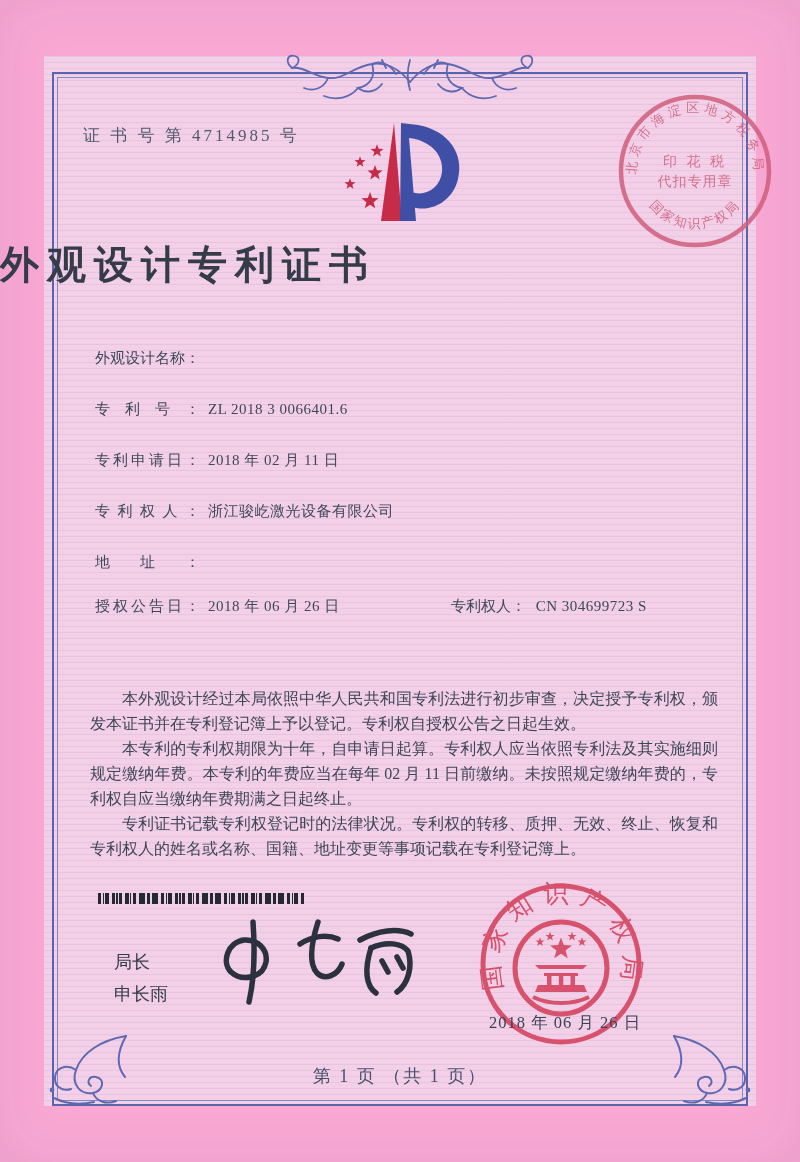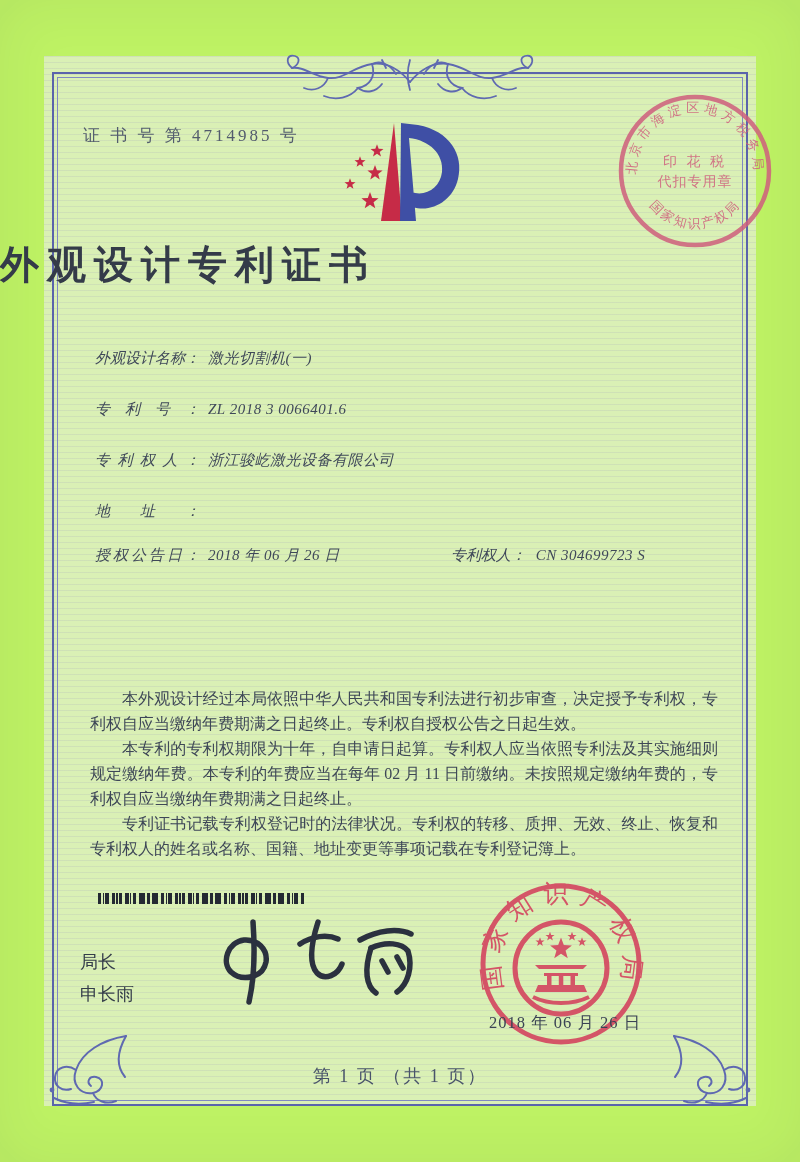--- a/index.html
+++ b/index.html
@@ -1,18 +1,18 @@
 <!DOCTYPE html>
 <html><head>
 <meta charset="utf-8">
 <style>
   html,body{margin:0;padding:0;background:#e8e8ea;}
   .page{
     position:relative;width:800px;height:1162px;margin:0 auto;
-    background:#bef264;overflow:hidden;
+    background:#f9a8d4;overflow:hidden;
     font-family:"Liberation Serif","DejaVu Serif",serif;
     color:#454e5f;
     box-shadow:inset 0 0 60px rgba(40,40,70,0.07);
   }
   .waves{
     position:absolute;left:44px;top:56px;width:712px;height:1050px;
     background-color:rgba(240,238,247,0.55);
     background-image:
       repeating-linear-gradient(180deg, rgba(150,146,190,0.16) 0px, rgba(150,146,190,0.16) 1px, transparent 1px, transparent 6px);
     z-index:0;
@@ -20,35 +20,35 @@
   .frame{position:absolute;left:52px;top:72px;width:692px;height:1030px;border:2px solid #5a64ab;z-index:1;}
   .frame-inner{position:absolute;inset:3px;border:1px solid #8automatic89c2;border:1px solid #8089c2;}
   .ornament-top{position:absolute;left:285px;top:46px;width:250px;height:62px;z-index:2;}
   .corner{position:absolute;width:84px;height:76px;z-index:2;}
   .corner.left{left:46px;top:1032px;}
   .corner.right{left:670px;top:1032px;}
   .cert-no{position:absolute;left:83px;top:124px;font-size:17px;letter-spacing:3px;color:#525b6d;z-index:3;}
   .logo{position:absolute;left:323px;top:110px;width:142px;height:126px;z-index:3;}
   .title{position:absolute;left:0;top:238px;width:100%;font-size:39px;font-weight:600;letter-spacing:8px;color:#343b49;z-index:3;}
   .fields{position:absolute;left:95px;top:347px;width:622px;font-size:15px;line-height:22px;color:#3f4859;z-index:3;}
-  .row{display:flex;margin-bottom:29px;position:relative;font-style:italic;}
+  .row{display:flex;margin-bottom:29px;position:relative;}
   .row.address{margin-bottom:22px;}
   .lab{flex:0 0 105px;text-align:justify;text-align-last:justify;-moz-text-align-last:justify;white-space:nowrap;}
   .val{margin-left:8px;flex:1;letter-spacing:0.5px;}
   .col2{position:absolute;left:356px;top:0;white-space:nowrap;}
   .col2 .v2{margin-left:6px;letter-spacing:0.5px;}
   .paras{position:absolute;left:90px;top:686px;width:628px;font-size:16px;line-height:25px;text-align:justify;color:#3e4757;z-index:3;}
   .paras p{margin:0;text-indent:2em;}
   .barcode{
     position:absolute;left:98px;top:893px;width:207px;height:11px;z-index:3;
     background-image:
       repeating-linear-gradient(90deg,#242933 0 2px,transparent 2px 5px,#242933 5px 6px,transparent 6px 9px),
       repeating-linear-gradient(90deg,#242933 0 3px,transparent 3px 7px);
   }
-  .officer{position:absolute;left:80px;top:946px;font-size:18px;line-height:32px;color:#343c4a;z-index:3;}
+  .officer{position:absolute;left:114px;top:946px;font-size:18px;line-height:32px;color:#343c4a;z-index:3;}
   .signature{position:absolute;left:208px;top:912px;width:215px;height:100px;z-index:3;}
   .seal-bottom{position:absolute;left:478px;top:880px;width:166px;height:166px;z-index:4;}
   .seal-top{position:absolute;left:616px;top:92px;width:158px;height:158px;z-index:4;}
   .seal-date{position:absolute;left:489px;top:1012px;width:210px;font-size:16.5px;letter-spacing:1px;color:#3b4354;z-index:5;}
   .footer{position:absolute;left:0;top:1064px;width:100%;text-align:center;font-size:18px;letter-spacing:2px;color:#49536b;z-index:3;}
 </style>
 </head>
 <body>
 
 <div class="page">
@@ -107,45 +107,48 @@
     </g>
     <polygon points="71,12 58,110 79,110" fill="#c62b47"></polygon>
     <path d="M78,12 L95,14 C127,20 141,44 135,68 C130,90 108,102 90,96 L88,81 C103,86 117,77 119,61 C121,43 106,29 86,27 L93,110 L77,110 Z" fill="#3f4fa5"></path>
   </svg>
 
   <div class="title">外观设计专利证书</div>
 
   <div class="fields">
     <div class="row">
       <span class="lab">外观设计名称：</span>
-      <span class="val">激光切割机(一)</span>
     </div>
     <div class="row">
       <span class="lab">专利号：</span>
       <span class="val">ZL 2018 3 0066401.6</span>
+    </div>
+    <div class="row">
+      <span class="lab">专利申请日：</span>
+      <span class="val">2018 年 02 月 11 日</span>
     </div>
     <div class="row">
       <span class="lab">专利权人：</span>
       <span class="val">浙江骏屹激光设备有限公司</span>
     </div>
     <div class="row address">
       <span class="lab">地址：</span>
     </div>
     <div class="row">
       <span class="lab">授权公告日：</span>
       <span class="val" style="flex:0 0 auto">2018 年 06 月 26 日</span>
       <span class="col2">
         <span>专利权人：</span>
         <span class="v2">CN 304699723 S</span>
       </span>
     </div>
   </div>
 
   <div class="paras">
-    <p>本外观设计经过本局依照中华人民共和国专利法进行初步审查，决定授予专利权，专利权自应当缴纳年费期满之日起终止。专利权自授权公告之日起生效。</p>
+    <p>本外观设计经过本局依照中华人民共和国专利法进行初步审查，决定授予专利权，颁发本证书并在专利登记簿上予以登记。专利权自授权公告之日起生效。</p>
     <p>本专利的专利权期限为十年，自申请日起算。专利权人应当依照专利法及其实施细则规定缴纳年费。本专利的年费应当在每年 02 月 11 日前缴纳。未按照规定缴纳年费的，专利权自应当缴纳年费期满之日起终止。</p>
     <p>专利证书记载专利权登记时的法律状况。专利权的转移、质押、无效、终止、恢复和专利权人的姓名或名称、国籍、地址变更等事项记载在专利登记簿上。</p>
   </div>
 
   <div class="barcode"></div>
 
   <div class="officer">
     <div>局长</div>
     <div>申长雨</div>
   </div>

